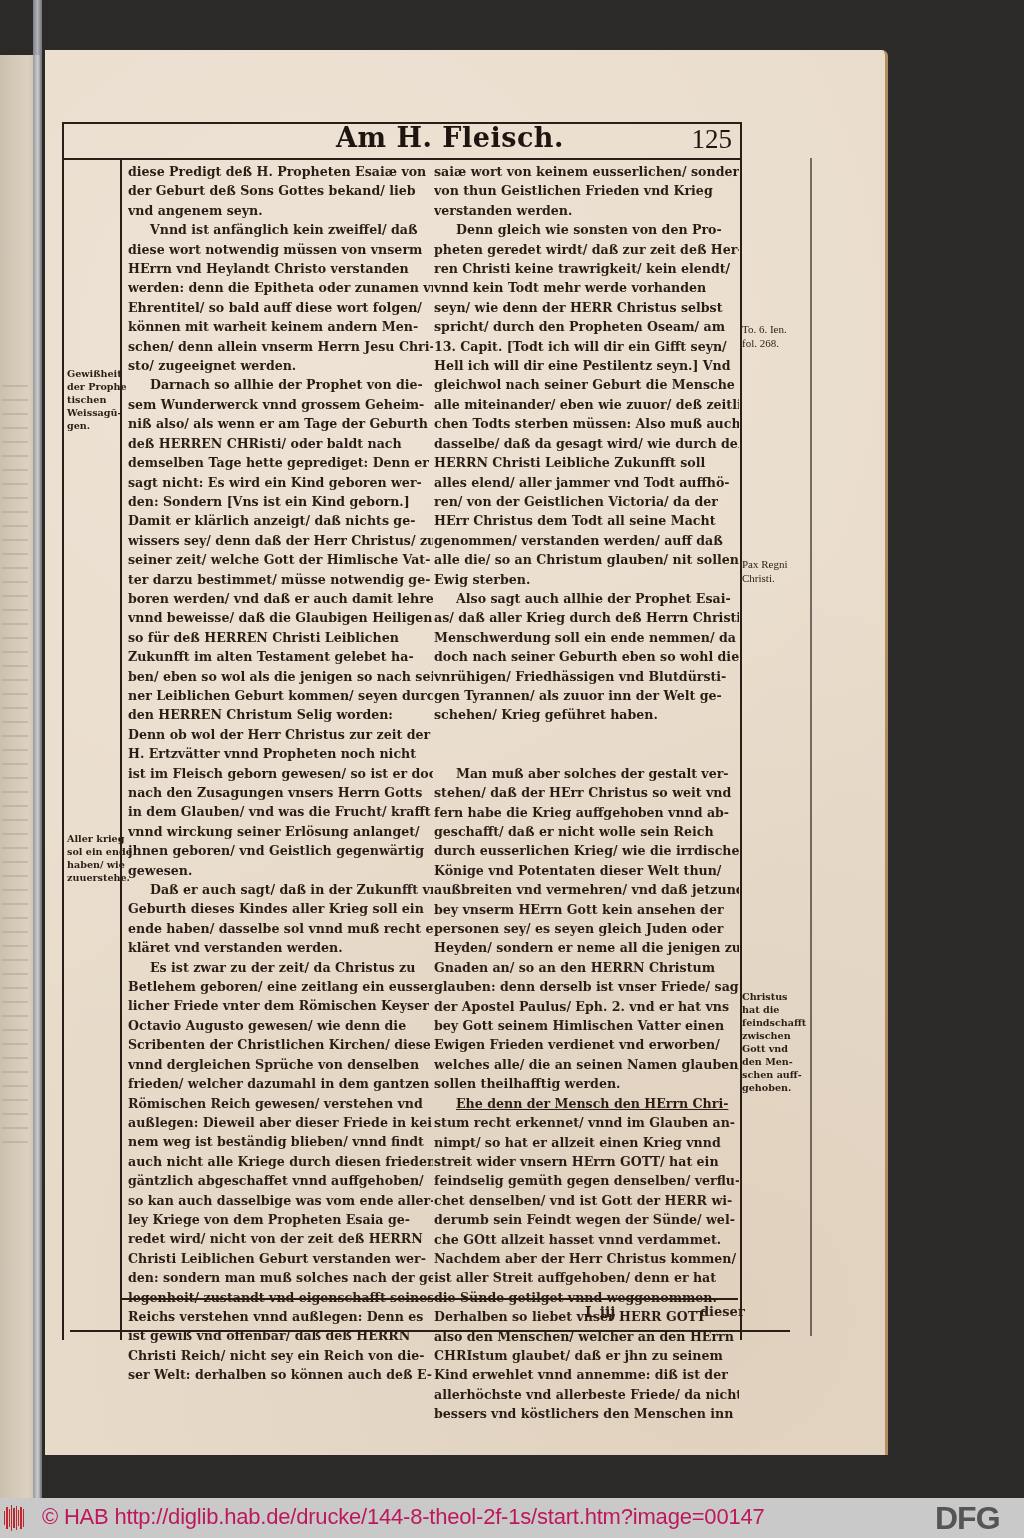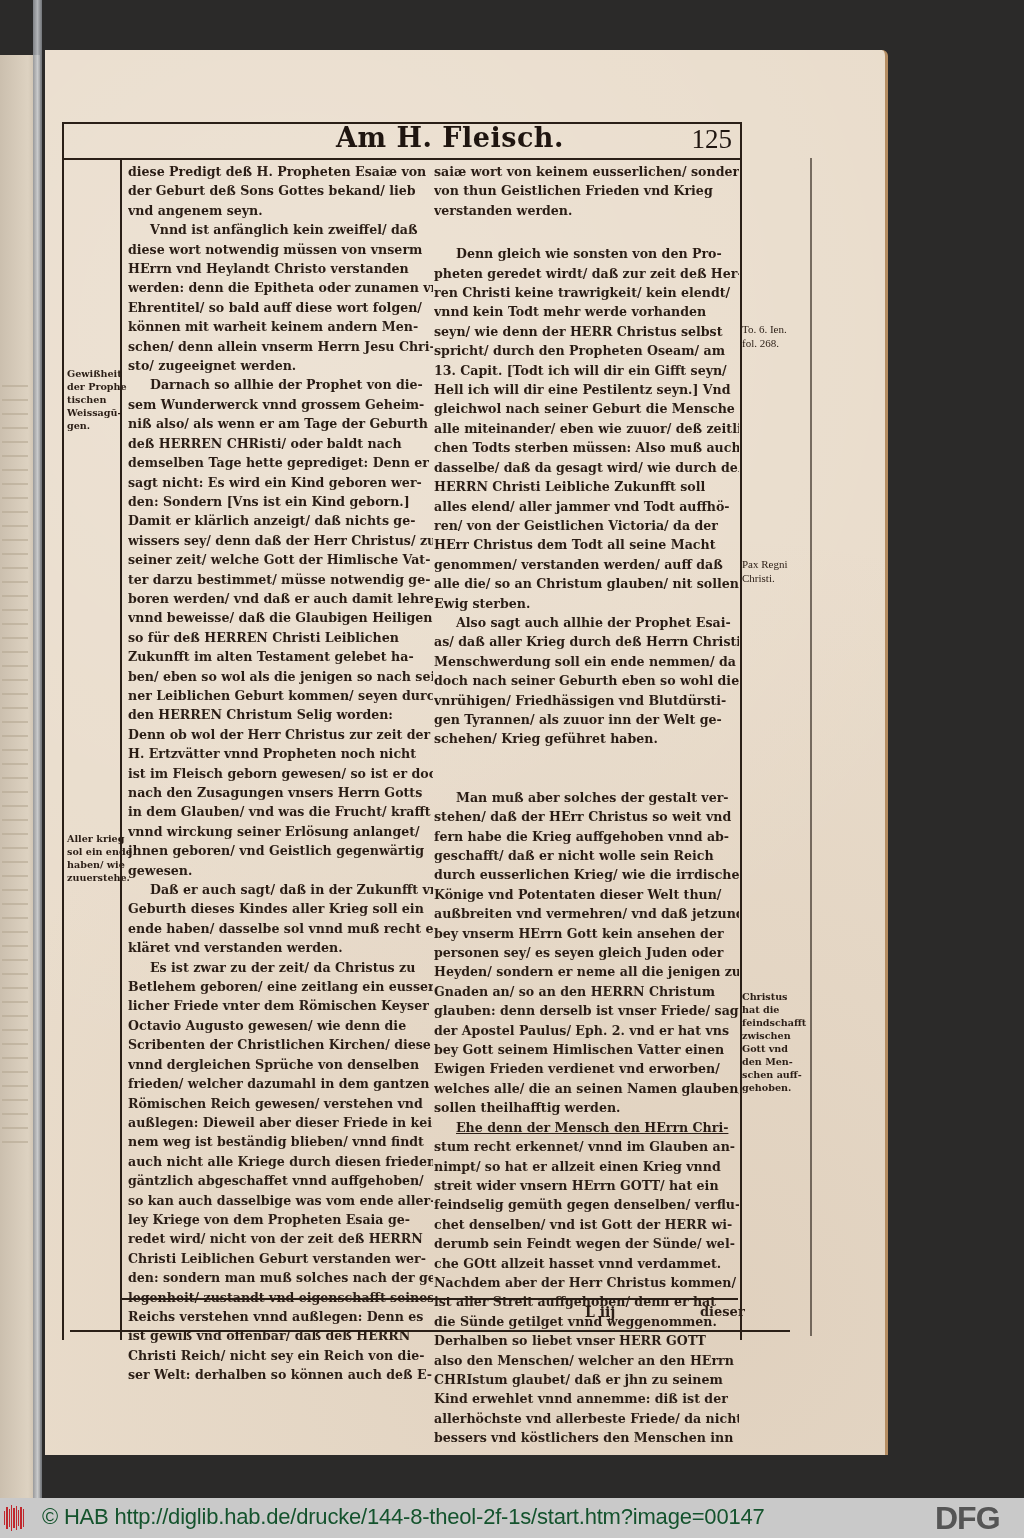--- a/index.html
+++ b/index.html
@@ -70,21 +70,21 @@
     position:absolute; left:0; top:1498px; width:1024px; height:40px;
     background:#c9c9c9;
   }
   .footer-logo {
     position:absolute; left:4px; top:6px; width:20px; height:28px;
     display:flex; gap:1px; align-items:center;
   }
   .footer-logo span { display:block; width:1.4px; background:#c0282d; }
   .footer-text {
     position:absolute; left:42px; top:6px;
-    font-family:"Liberation Sans", sans-serif; font-size:22px; color:#14532d;
+    font-family:"Liberation Sans", sans-serif; font-size:22px; color:#be185d;
     white-space:nowrap; letter-spacing:-.2px;
   }
   .footer-dfg {
     position:absolute; left:935px; top:2px;
     font-family:"Liberation Sans", sans-serif; font-weight:bold; font-size:32px;
     color:#555; letter-spacing:-1px;
   }
 </style>
 </head>
 <body>
@@ -236,21 +236,21 @@
       <span class="line">ser Welt: derhalben so können auch deß E-</span>
     </p>
   </div>
 <div class="col" id="col-right" style="left:434px;">
     <p>
       <span class="line">saiæ wort von keinem eusserlichen/ sondern</span>
       <span class="line">von thun Geistlichen Frieden vnd Krieg</span>
       <span class="line">verstanden werden.</span>
     </p>
     <p>
-      <span class="line" style="padding-left: 22px; margin-top: 24px;">Denn gleich wie sonsten von den Pro-</span>
+      <span class="line" style="padding-left: 22px;">Denn gleich wie sonsten von den Pro-</span>
       <span class="line">pheten geredet wirdt/ daß zur zeit deß Her-</span>
       <span class="line">ren Christi keine trawrigkeit/ kein elendt/</span>
       <span class="line">vnnd kein Todt mehr werde vorhanden</span>
       <span class="line">seyn/ wie denn der HERR Christus selbst</span>
       <span class="line">spricht/ durch den Propheten Oseam/ am</span>
       <span class="line">13. Capit. [Todt ich will dir ein Gifft seyn/</span>
       <span class="line">Hell ich will dir eine Pestilentz seyn.] Vnd</span>
       <span class="line">gleichwol nach seiner Geburt die Mensche</span>
       <span class="line">alle miteinander/ eben wie zuuor/ deß zeitli-</span>
       <span class="line">chen Todts sterben müssen: Also muß auch</span>

